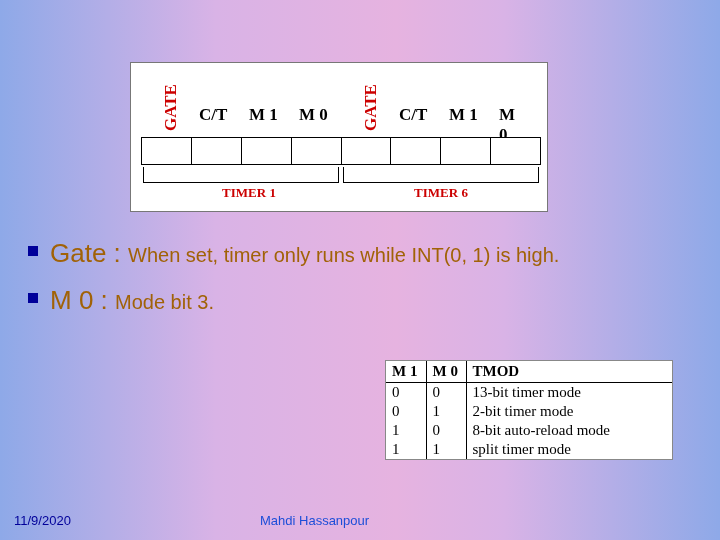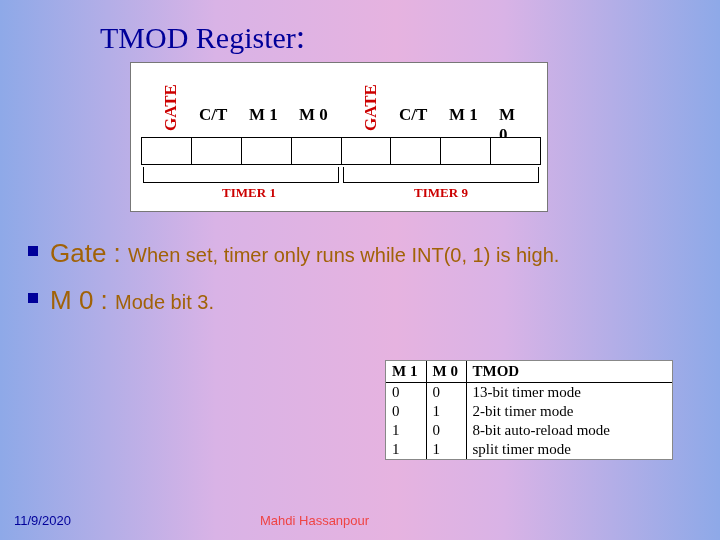--- a/index.html
+++ b/index.html
@@ -161,31 +161,28 @@
     left: 14px;
     font-size: 13px;
     color: #000099;
     margin-top: 16px;
   }
   .footer-author {
     position: absolute;
     bottom: 12px;
     left: 260px;
     font-size: 13px;
-    color: #ef4444;
+    color: #1d4ed8;
   }
 </style>
 </head>
 <body>
 
 <div class="slide">
 
-  <div class="title">
-    <span>TMOD Register</span><span class="colon">:</span>
-  </div>
 
   <div class="regdiagram">
     <div class="bitlabels">
       <span class="bitlabel vert" style="left:6px;">GATE</span>
       <span class="bitlabel" style="left:44px; top:32px;">C/T</span>
       <span class="bitlabel" style="left:94px; top:32px;">M 1</span>
       <span class="bitlabel" style="left:144px; top:32px;">M 0</span>
       <span class="bitlabel vert" style="left:206px;">GATE</span>
       <span class="bitlabel" style="left:244px; top:32px;">C/T</span>
       <span class="bitlabel" style="left:294px; top:32px;">M 1</span>
@@ -198,21 +195,21 @@
       <div class="bitbox"></div>
       <div class="bitbox"></div>
       <div class="bitbox"></div>
       <div class="bitbox"></div>
       <div class="bitbox"></div>
     </div>
     <div class="brackets">
       <div class="bracket" style="left:2px; width:196px;"></div>
       <div class="bracket-label" style="left:10px; width:196px;">TIMER 1</div>
       <div class="bracket" style="left:202px; width:196px;"></div>
-      <div class="bracket-label" style="left:202px; width:196px;">TIMER 9</div>
+      <div class="bracket-label" style="left:202px; width:196px;">TIMER 6</div>
     </div>
   </div>
 
   <div class="bullets">
     <div class="bullet">
       <span class="lead">Gate</span><span class="colon2"> : </span><span class="desc">When set, timer  only runs while INT(0, 1) is high.</span>
     </div>
     <div class="bullet">
       <span class="lead">M 0</span><span class="colon2"> : </span><span class="desc">Mode bit 3.</span>
     </div>

